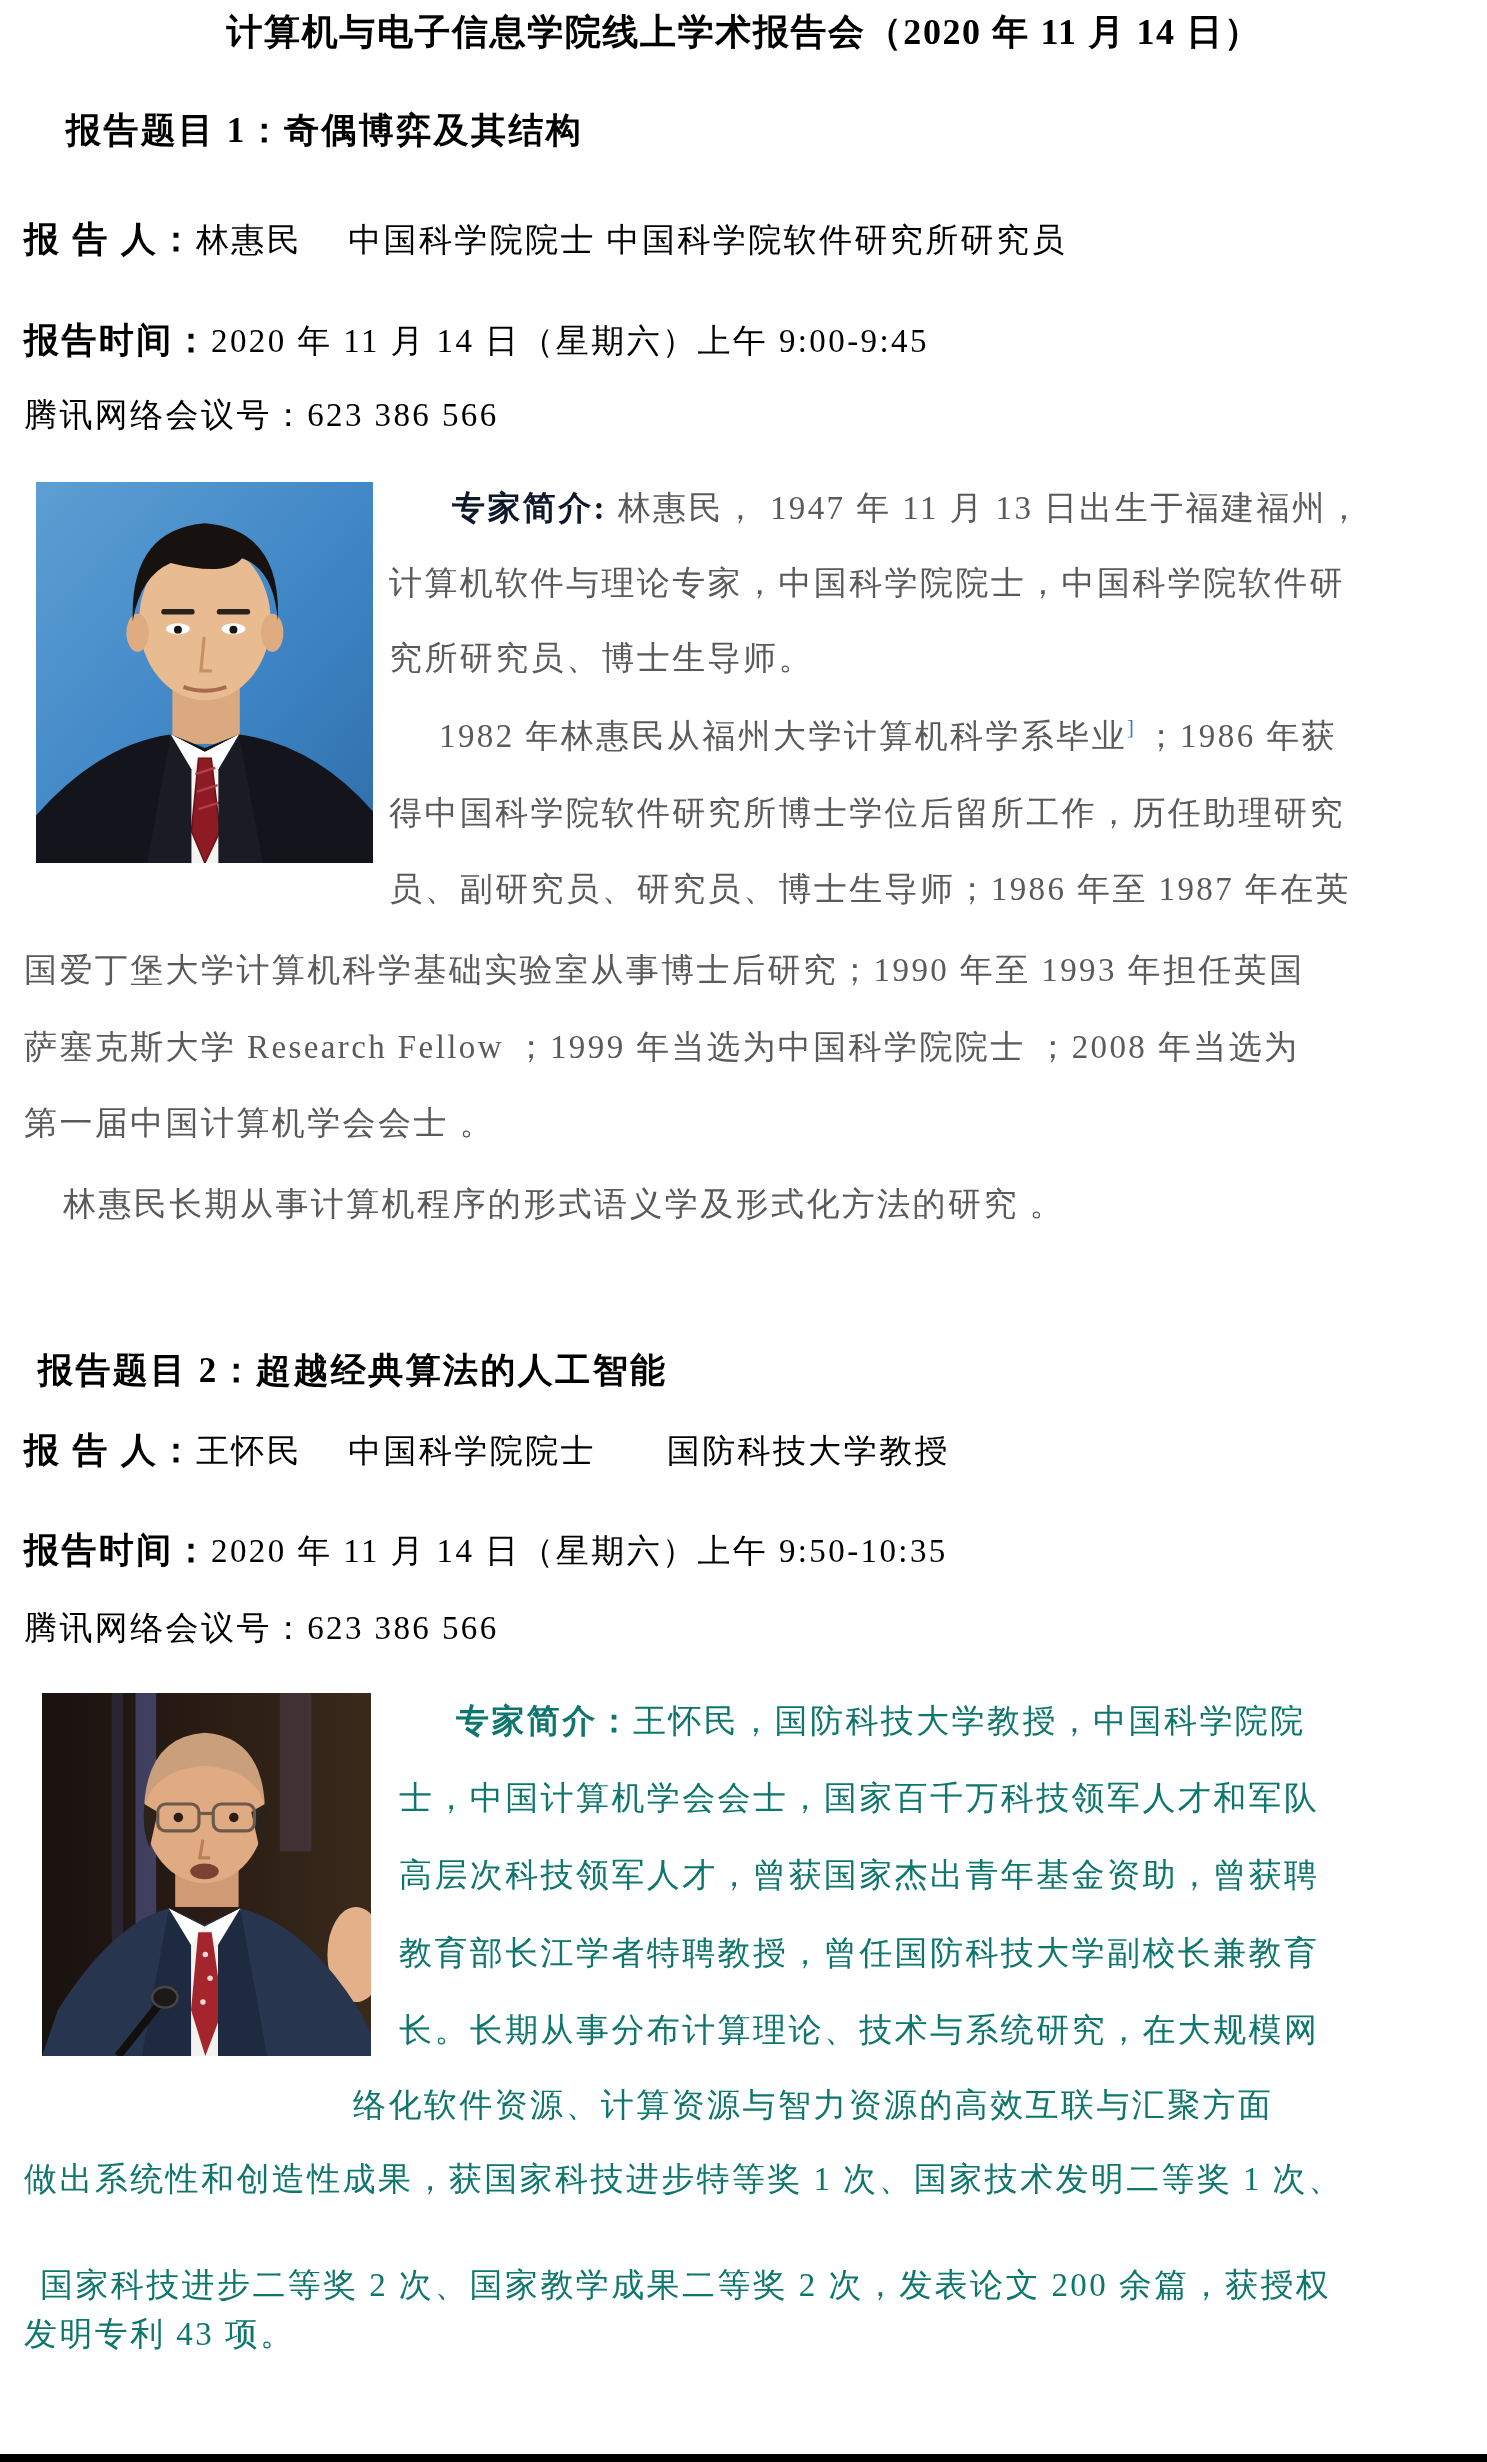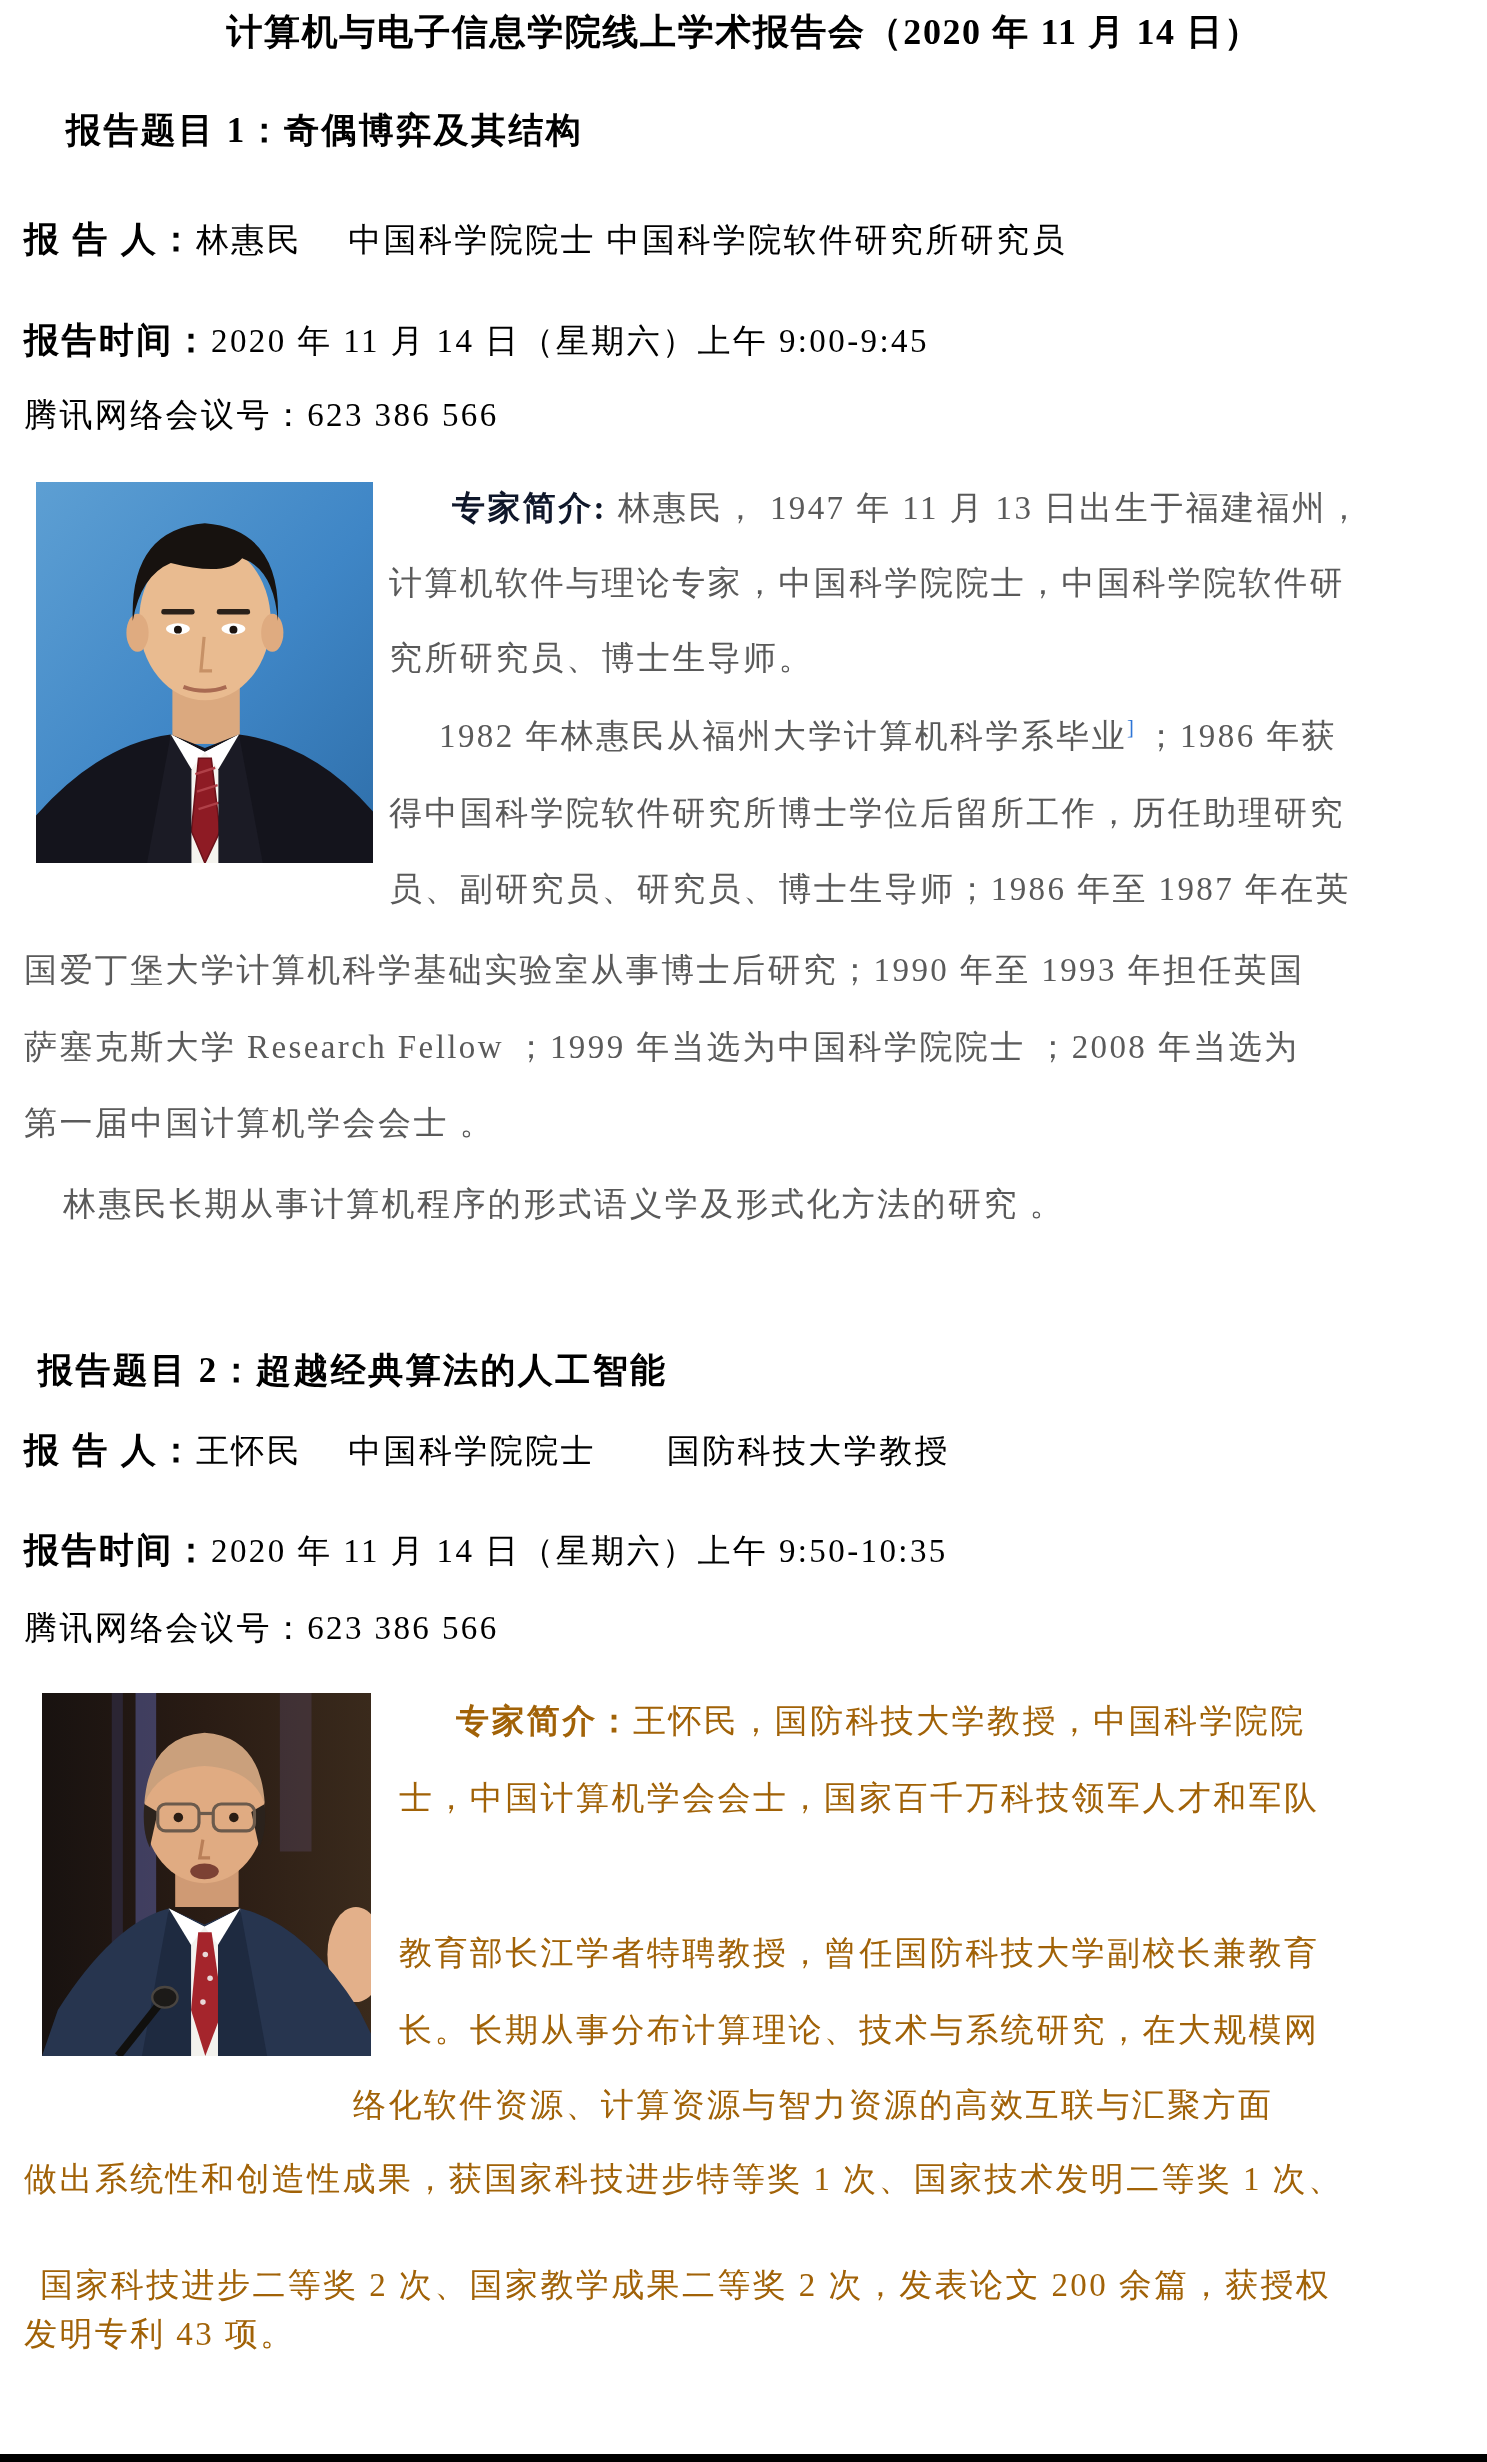--- a/index.html
+++ b/index.html
@@ -25,21 +25,21 @@
     left:0;right:0;top:8px;
     text-align:center;
     font-size:36px;
     font-weight:bold;
     letter-spacing:1.6px;
     white-space:pre;
   }
   .heading{font-size:35px;font-weight:bold;}
   .lbl{font-weight:bold;}
   .gray{color:#5a5a5a;}
-  .dark{color:#a16207;}
+  .dark{color:#0f766e;}
   .cite-sup{
     font-size:20.6px;
     color:#2e75d6;
     position:relative;
     top:-12.7px;
     letter-spacing:0;
   }
   .photo{
     position:absolute;
     overflow:hidden;
@@ -184,20 +184,21 @@
       <path d="M250 272 L284 458 L222 458 L222 318 Z" fill="#1e2a40"></path>
 
       <line x1="96" y1="458" x2="150" y2="390" stroke="#11100e" stroke-width="10"></line>
       <ellipse cx="155" cy="384" rx="16" ry="13" fill="#1c1a18"></ellipse>
       <ellipse cx="155" cy="384" rx="16" ry="13" fill="none" stroke="#4a4540" stroke-width="3"></ellipse>
     </svg>
   </div>
 
   <div class="line dark" style="left:456px;top:1703px;"><span class="lbl">专家简介：</span><span>王怀民，国防科技大学教授，中国科学院院</span></div>
   <div class="line dark" style="left:399px;top:1780px;">士，中国计算机学会会士，国家百千万科技领军人才和军队</div>
+  <div class="line dark" style="left:399px;top:1857px;">高层次科技领军人才，曾获国家杰出青年基金资助，曾获聘</div>
   <div class="line dark" style="left:399px;top:2012px;">长。长期从事分布计算理论、技术与系统研究，在大规模网</div>
   <div class="line dark" style="left:399px;top:1935px;">教育部长江学者特聘教授，曾任国防科技大学副校长兼教育</div>
   <div class="line dark" style="left:353px;top:2087px;text-align:right;">络化软件资源、计算资源与智力资源的高效互联与汇聚方面</div>
   <div class="line dark" style="left:24px;top:2161px;">做出系统性和创造性成果，获国家科技进步特等奖 1 次、国家技术发明二等奖 1 次、</div>
   <div class="line dark" style="left:40px;top:2242px;margin-top:25px;">国家科技进步二等奖 2 次、国家教学成果二等奖 2 次，发表论文 200 余篇，获授权</div>
   <div class="line dark" style="left:24px;top:2316px;">发明专利 43 项。</div>
 
   <div class="bottom-bar"></div>
 
 </div>

